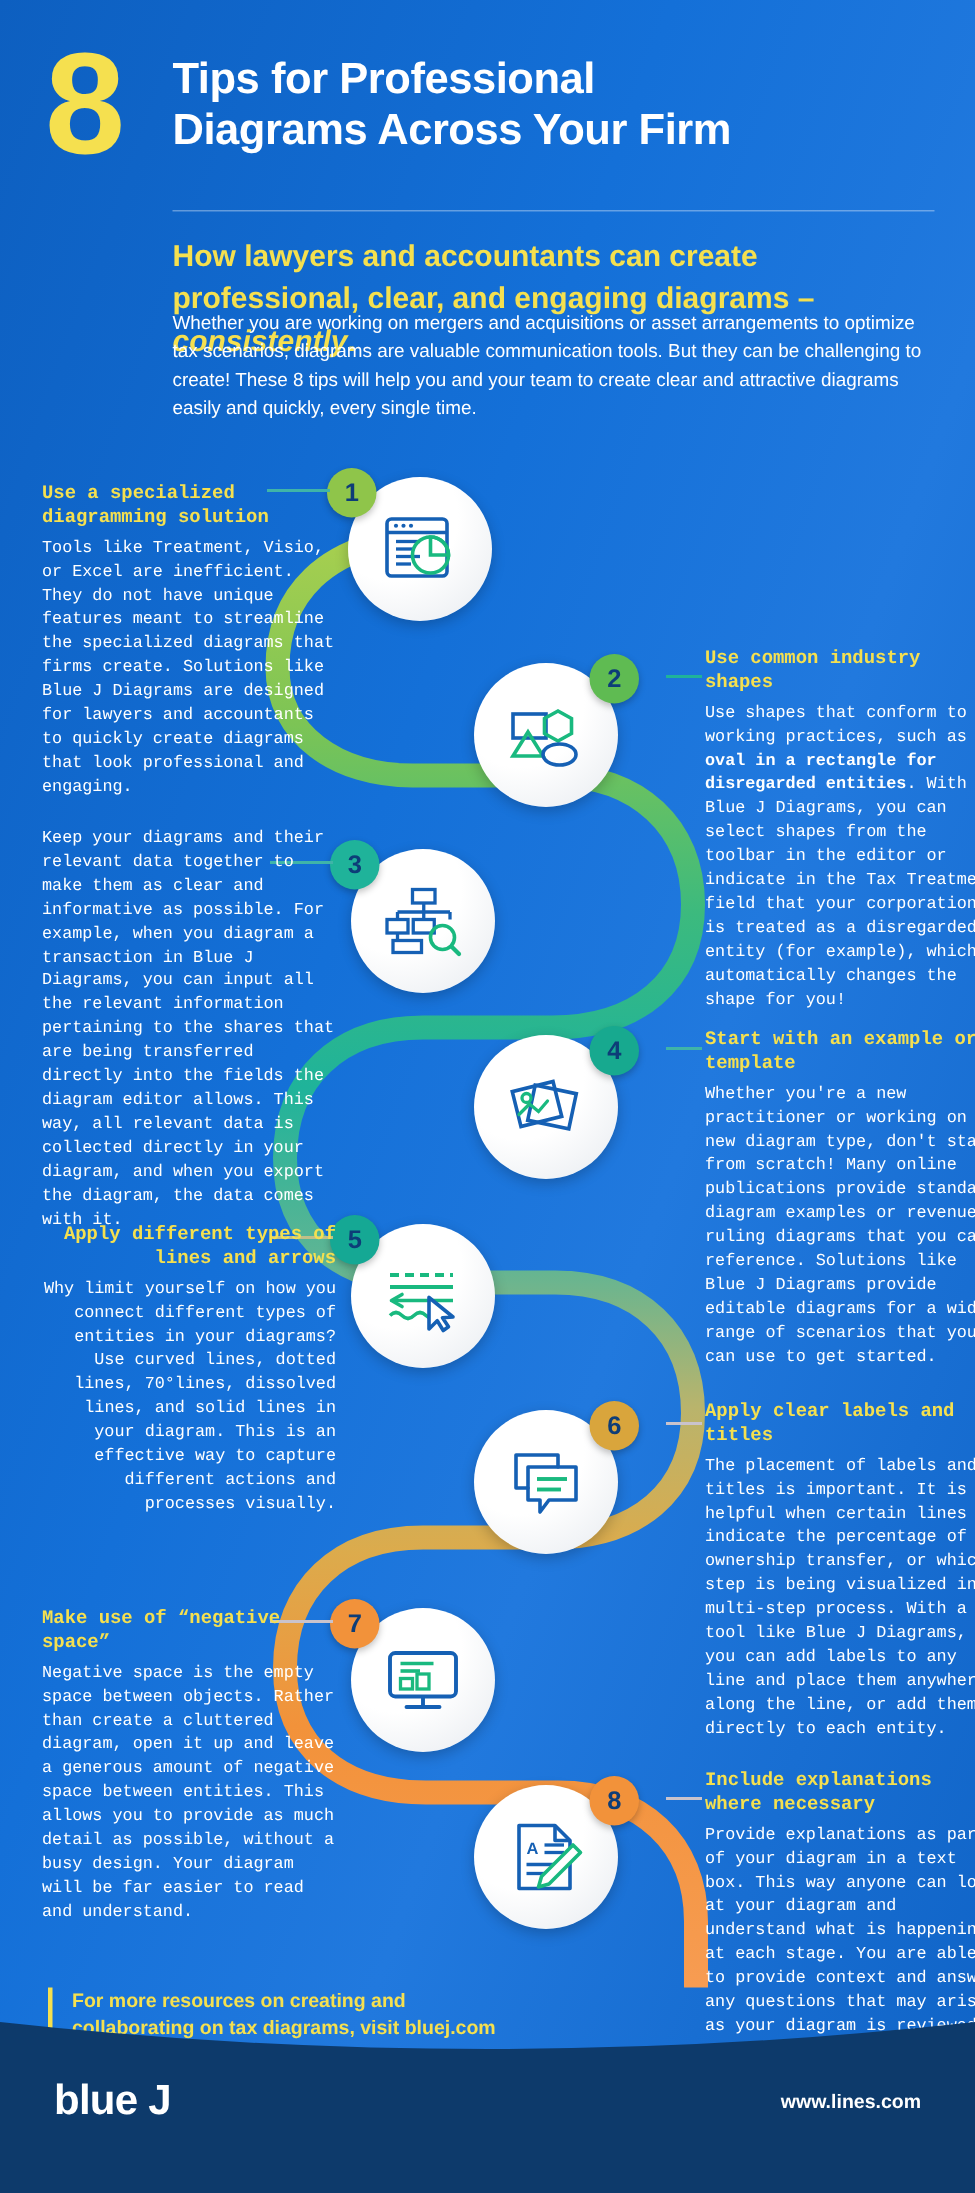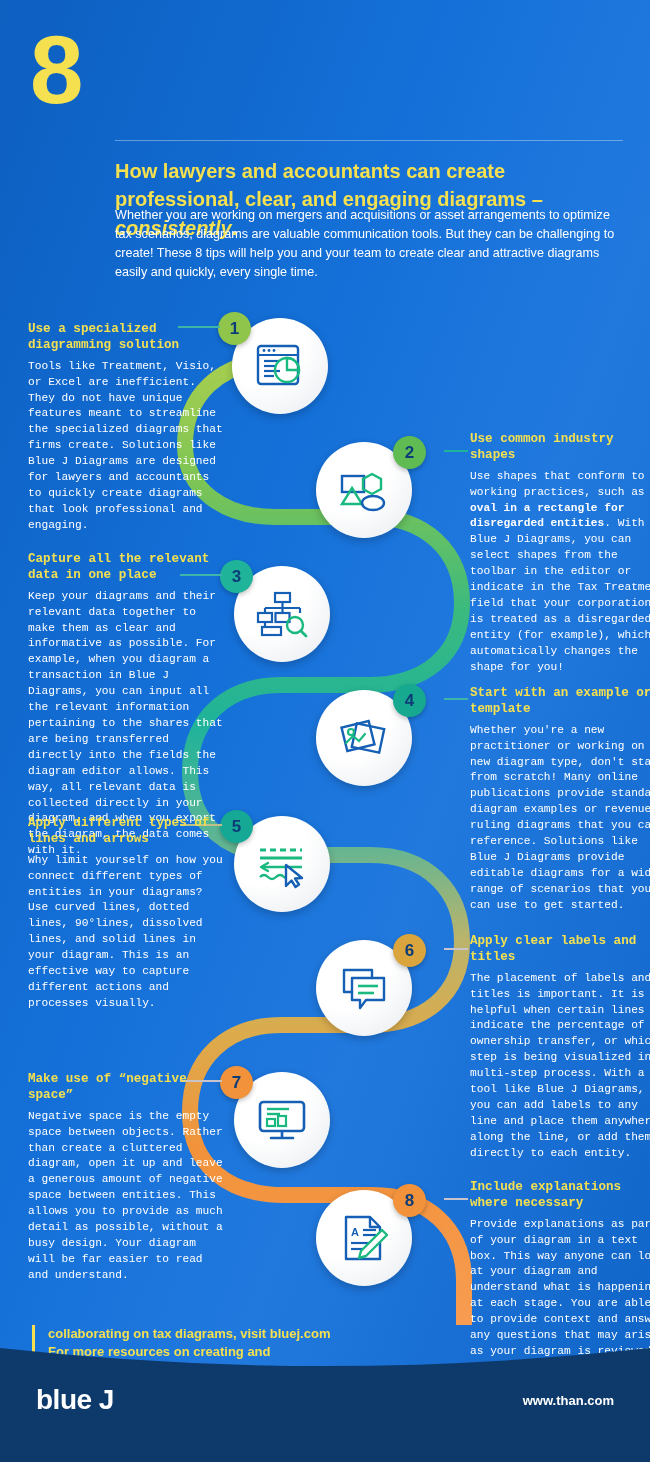--- a/index.html
+++ b/index.html
@@ -173,20 +173,24 @@
     color: #ffffff;
   }
 </style>
 </head>
 <body>
 
 <div id="page">
 
   <div class="header">
     <div class="big-number">8</div>
+    <div class="header-title">
+      <div>Tips for Professional</div>
+      <div>Diagrams Across Your Firm</div>
+    </div>
     <div class="header-rule"></div>
     <div class="header-sub">
       <span>How lawyers and accountants can create professional, clear, and engaging diagrams – </span><em>consistently</em><span>.</span>
     </div>
     <div class="header-body">Whether you are working on mergers and acquisitions or asset arrangements to optimize tax scenarios, diagrams are valuable communication tools. But they can be challenging to create! These 8 tips will help you and your team to create clear and attractive diagrams easily and quickly, every single time.</div>
   </div>
 
   <svg class="ribbon" viewBox="0 0 650 1040">
     <defs>
       <linearGradient id="gradRibbon" x1="0" y1="0" x2="0" y2="1">
@@ -276,21 +280,20 @@
       <rect x="19.5" y="25" width="14" height="9" fill="none" stroke="#1560b4" stroke-width="2.2"></rect>
       <line x1="9" y1="34" x2="9" y2="39" stroke="#1560b4" stroke-width="2.2"></line>
       <rect x="6" y="39" width="19" height="8" fill="none" stroke="#1560b4" stroke-width="2.2"></rect>
       <circle cx="39" cy="37" r="8" fill="none" stroke="#19b97f" stroke-width="2.4"></circle>
       <line x1="45" y1="43" x2="50" y2="48" stroke="#19b97f" stroke-width="2.8" stroke-linecap="round"></line>
     </svg>
     <div class="badge left" style="background:#1fb39a;">3</div>
   </div>
   <div class="connector" style="left:180px; top:574px; width:42px; background:#3fb4a8;"></div>
   <div class="tip" style="left:28px; top:552px;">
-    <h3>Capture all the relevant data in one place</h3>
     <p>Keep your diagrams and their relevant data together to make them as clear and informative as possible. For example, when you diagram a transaction in Blue J Diagrams, you can input all the relevant information pertaining to the shares that are being transferred directly into the fields the diagram editor allows. This way, all relevant data is collected directly in your diagram, and when you export the diagram, the data comes with it.</p>
   </div>
 
   <div class="node" style="left:316px; top:690px;">
     <div class="disc"></div>
     <svg class="glyph" viewBox="0 0 52 52">
       <rect x="16" y="14" width="28" height="24" fill="none" stroke="#1560b4" stroke-width="2.4" transform="rotate(12 30 26)"></rect>
       <rect x="6" y="12" width="28" height="24" fill="none" stroke="#1560b4" stroke-width="2.4" transform="rotate(-14 20 24)"></rect>
       <circle cx="13" cy="20" r="3" fill="none" stroke="#19b97f" stroke-width="2.2"></circle>
       <path d="M 8 31 L 15 24 L 21 29 L 27 22" fill="none" stroke="#19b97f" stroke-width="2.2" stroke-linecap="round"></path>
@@ -309,23 +312,23 @@
       <line x1="4" y1="12" x2="46" y2="12" stroke="#19b97f" stroke-width="2.8" stroke-dasharray="6 4"></line>
       <line x1="4" y1="20" x2="46" y2="20" stroke="#19b97f" stroke-width="2.8"></line>
       <line x1="6" y1="29" x2="46" y2="29" stroke="#19b97f" stroke-width="2.4"></line>
       <path d="M 12 25 L 5 29 L 12 33" fill="none" stroke="#19b97f" stroke-width="2.4" stroke-linecap="round" stroke-linejoin="round"></path>
       <path d="M 4 39 q 4 -4 8 0 q 4 4 8 0 q 4 -4 8 0 q 4 4 8 0 q 4 -4 8 0" fill="none" stroke="#19b97f" stroke-width="2.4"></path>
       <path d="M 30 27 L 30 48 L 35.5 42.5 L 39.5 49 L 43 46.5 L 39 40.5 L 46 40 Z" fill="#ffffff" stroke="#1560b4" stroke-width="2.4" stroke-linejoin="round"></path>
     </svg>
     <div class="badge left" style="background:#15a894;">5</div>
   </div>
   <div class="connector" style="left:180px; top:824px; width:42px; background:#bfbf88;"></div>
-  <div class="tip" style="left:28px; top:816px;">
+  <div class="tip" style="left:28px; top:816px;text-align:right;">
     <h3>Apply different types of lines and arrows</h3>
-    <p>Why limit yourself on how you connect different types of entities in your diagrams? Use curved lines, dotted lines, 90°lines, dissolved lines, and solid lines in your diagram. This is an effective way to capture different actions and processes visually.</p>
+    <p>Why limit yourself on how you connect different types of entities in your diagrams? Use curved lines, dotted lines, 70°lines, dissolved lines, and solid lines in your diagram. This is an effective way to capture different actions and processes visually.</p>
   </div>
 
   <div class="node" style="left:316px; top:940px;">
     <div class="disc"></div>
     <svg class="glyph" viewBox="0 0 52 52">
       <path d="M 6 8 L 34 8 L 34 16 M 6 8 L 6 30 L 14 30" fill="none" stroke="#1560b4" stroke-width="2.4" stroke-linecap="round" stroke-linejoin="round"></path>
       <path d="M 14 16 L 46 16 L 46 38 L 28 38 L 22 46 L 22 38 L 14 38 Z" fill="none" stroke="#1560b4" stroke-width="2.4" stroke-linejoin="round"></path>
       <line x1="20" y1="24" x2="40" y2="24" stroke="#19b97f" stroke-width="2.6"></line>
       <line x1="20" y1="31" x2="36" y2="31" stroke="#19b97f" stroke-width="2.6"></line>
     </svg>
@@ -370,23 +373,23 @@
     </svg>
     <div class="badge right" style="background:#f2923a;">8</div>
   </div>
   <div class="connector" style="left:444px; top:1198px; width:24px; background:#c9c3cc;"></div>
   <div class="tip" style="left:470px; top:1180px;">
     <h3>Include explanations where necessary</h3>
     <p>Provide explanations as part of your diagram in a text box. This way anyone can look at your diagram and understand what is happening at each stage. You are able to provide context and answer any questions that may arise as your diagram is reviewed.</p>
   </div>
 
   <div class="cta">
+    <p>For more resources on creating and</p>
     <p>collaborating on tax diagrams, visit bluej.com</p>
-    <p>For more resources on creating and</p>
   </div>
 
   <svg class="footer-wave" viewBox="0 0 650 140" preserveAspectRatio="none">
     <path d="M 0 26 Q 325 62 650 26 L 650 140 L 0 140 Z" fill="#0d3a6b"></path>
   </svg>
   <div class="logo">blue J</div>
-  <div class="footer-url">www.than.com</div>
+  <div class="footer-url">www.lines.com</div>
 
 </div>
 
 </body></html>

